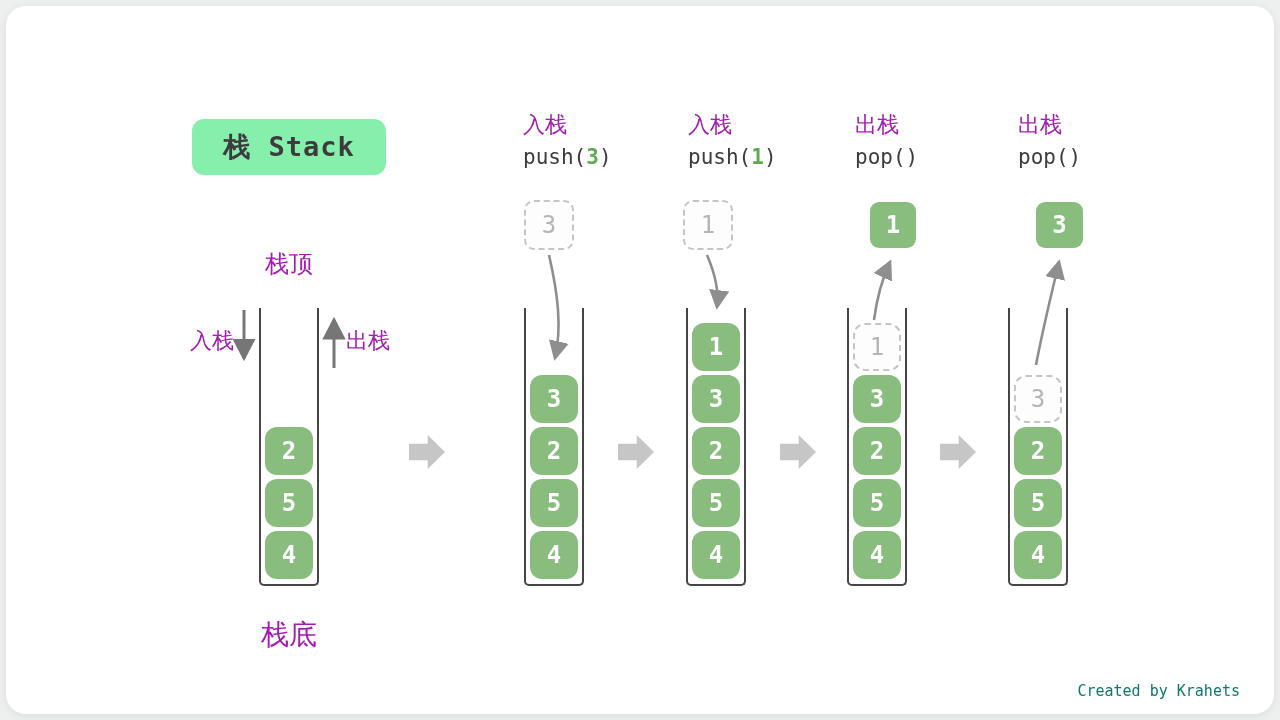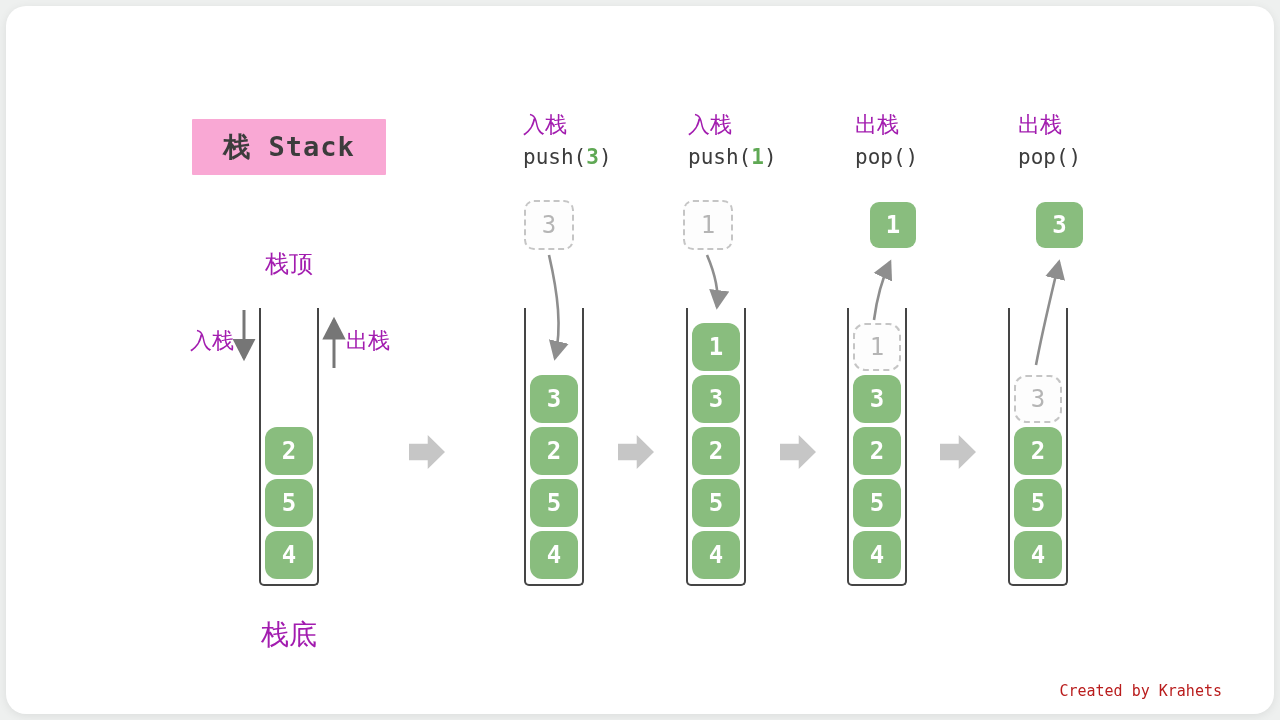--- a/index.html
+++ b/index.html
@@ -9,21 +9,21 @@
     font-family:"DejaVu Sans",sans-serif;
   }
   .card{
     position:absolute;left:6px;top:6px;right:6px;bottom:6px;
     background:#ffffff;border-radius:20px;
     box-shadow:0 2px 10px rgba(0,0,0,0.08);
   }
   
   .title-box{
     position:absolute;left:186px;top:113px;width:194px;height:56px;
-    background:#f9a8d4;border-radius:1px;
+    background:#86efac;border-radius:12px;
     display:flex;align-items:center;justify-content:center;
     font-family:"DejaVu Sans Mono",monospace;font-size:27px;font-weight:bold;
     color:#3c3c3c;letter-spacing:1px;
   }
   
   .cjk{color:#a21caf;font-weight:normal;}
   .lbl-stack-top{position:absolute;left:283px;top:242px;transform:translateX(-50%);font-size:24px;}
   .lbl-stack-bottom{position:absolute;left:283px;top:610px;transform:translateX(-50%);font-size:28px;}
   .lbl-push-side{position:absolute;left:184px;top:320px;width:44px;text-align:right;font-size:22px;}
   .lbl-pop-side{position:absolute;left:340px;top:320px;width:44px;text-align:left;font-size:22px;}
@@ -63,22 +63,22 @@
   
   .block-arrow{
     position:absolute;top:429px;width:36px;height:34px;background:var(--block-gray);
     clip-path:polygon(0 26%,52% 26%,52% 0,100% 50%,52% 100%,52% 74%,0 74%);
   }
   .ba1{left:403px;} .ba2{left:612px;} .ba3{left:774px;} .ba4{left:934px;}
   
   .overlay{position:absolute;left:0;top:0;width:1280px;height:720px;pointer-events:none;}
   
   .watermark{
-    position:absolute;right:52px;top:676px;
-    font-family:"DejaVu Sans Mono",monospace;font-size:15px;color:#b91c1c;
+    position:absolute;right:34px;top:676px;
+    font-family:"DejaVu Sans Mono",monospace;font-size:15px;color:#0f766e;
   }
 </style>
 </head>
 <body style="--box-green: #89BD7E; --accent-green: #5FA854; --block-gray: #C6C6C6;">
 
 <div class="card">
 
   <div class="title-box">栈 Stack</div>
 
   <div class="cjk lbl-stack-top">栈顶</div>

